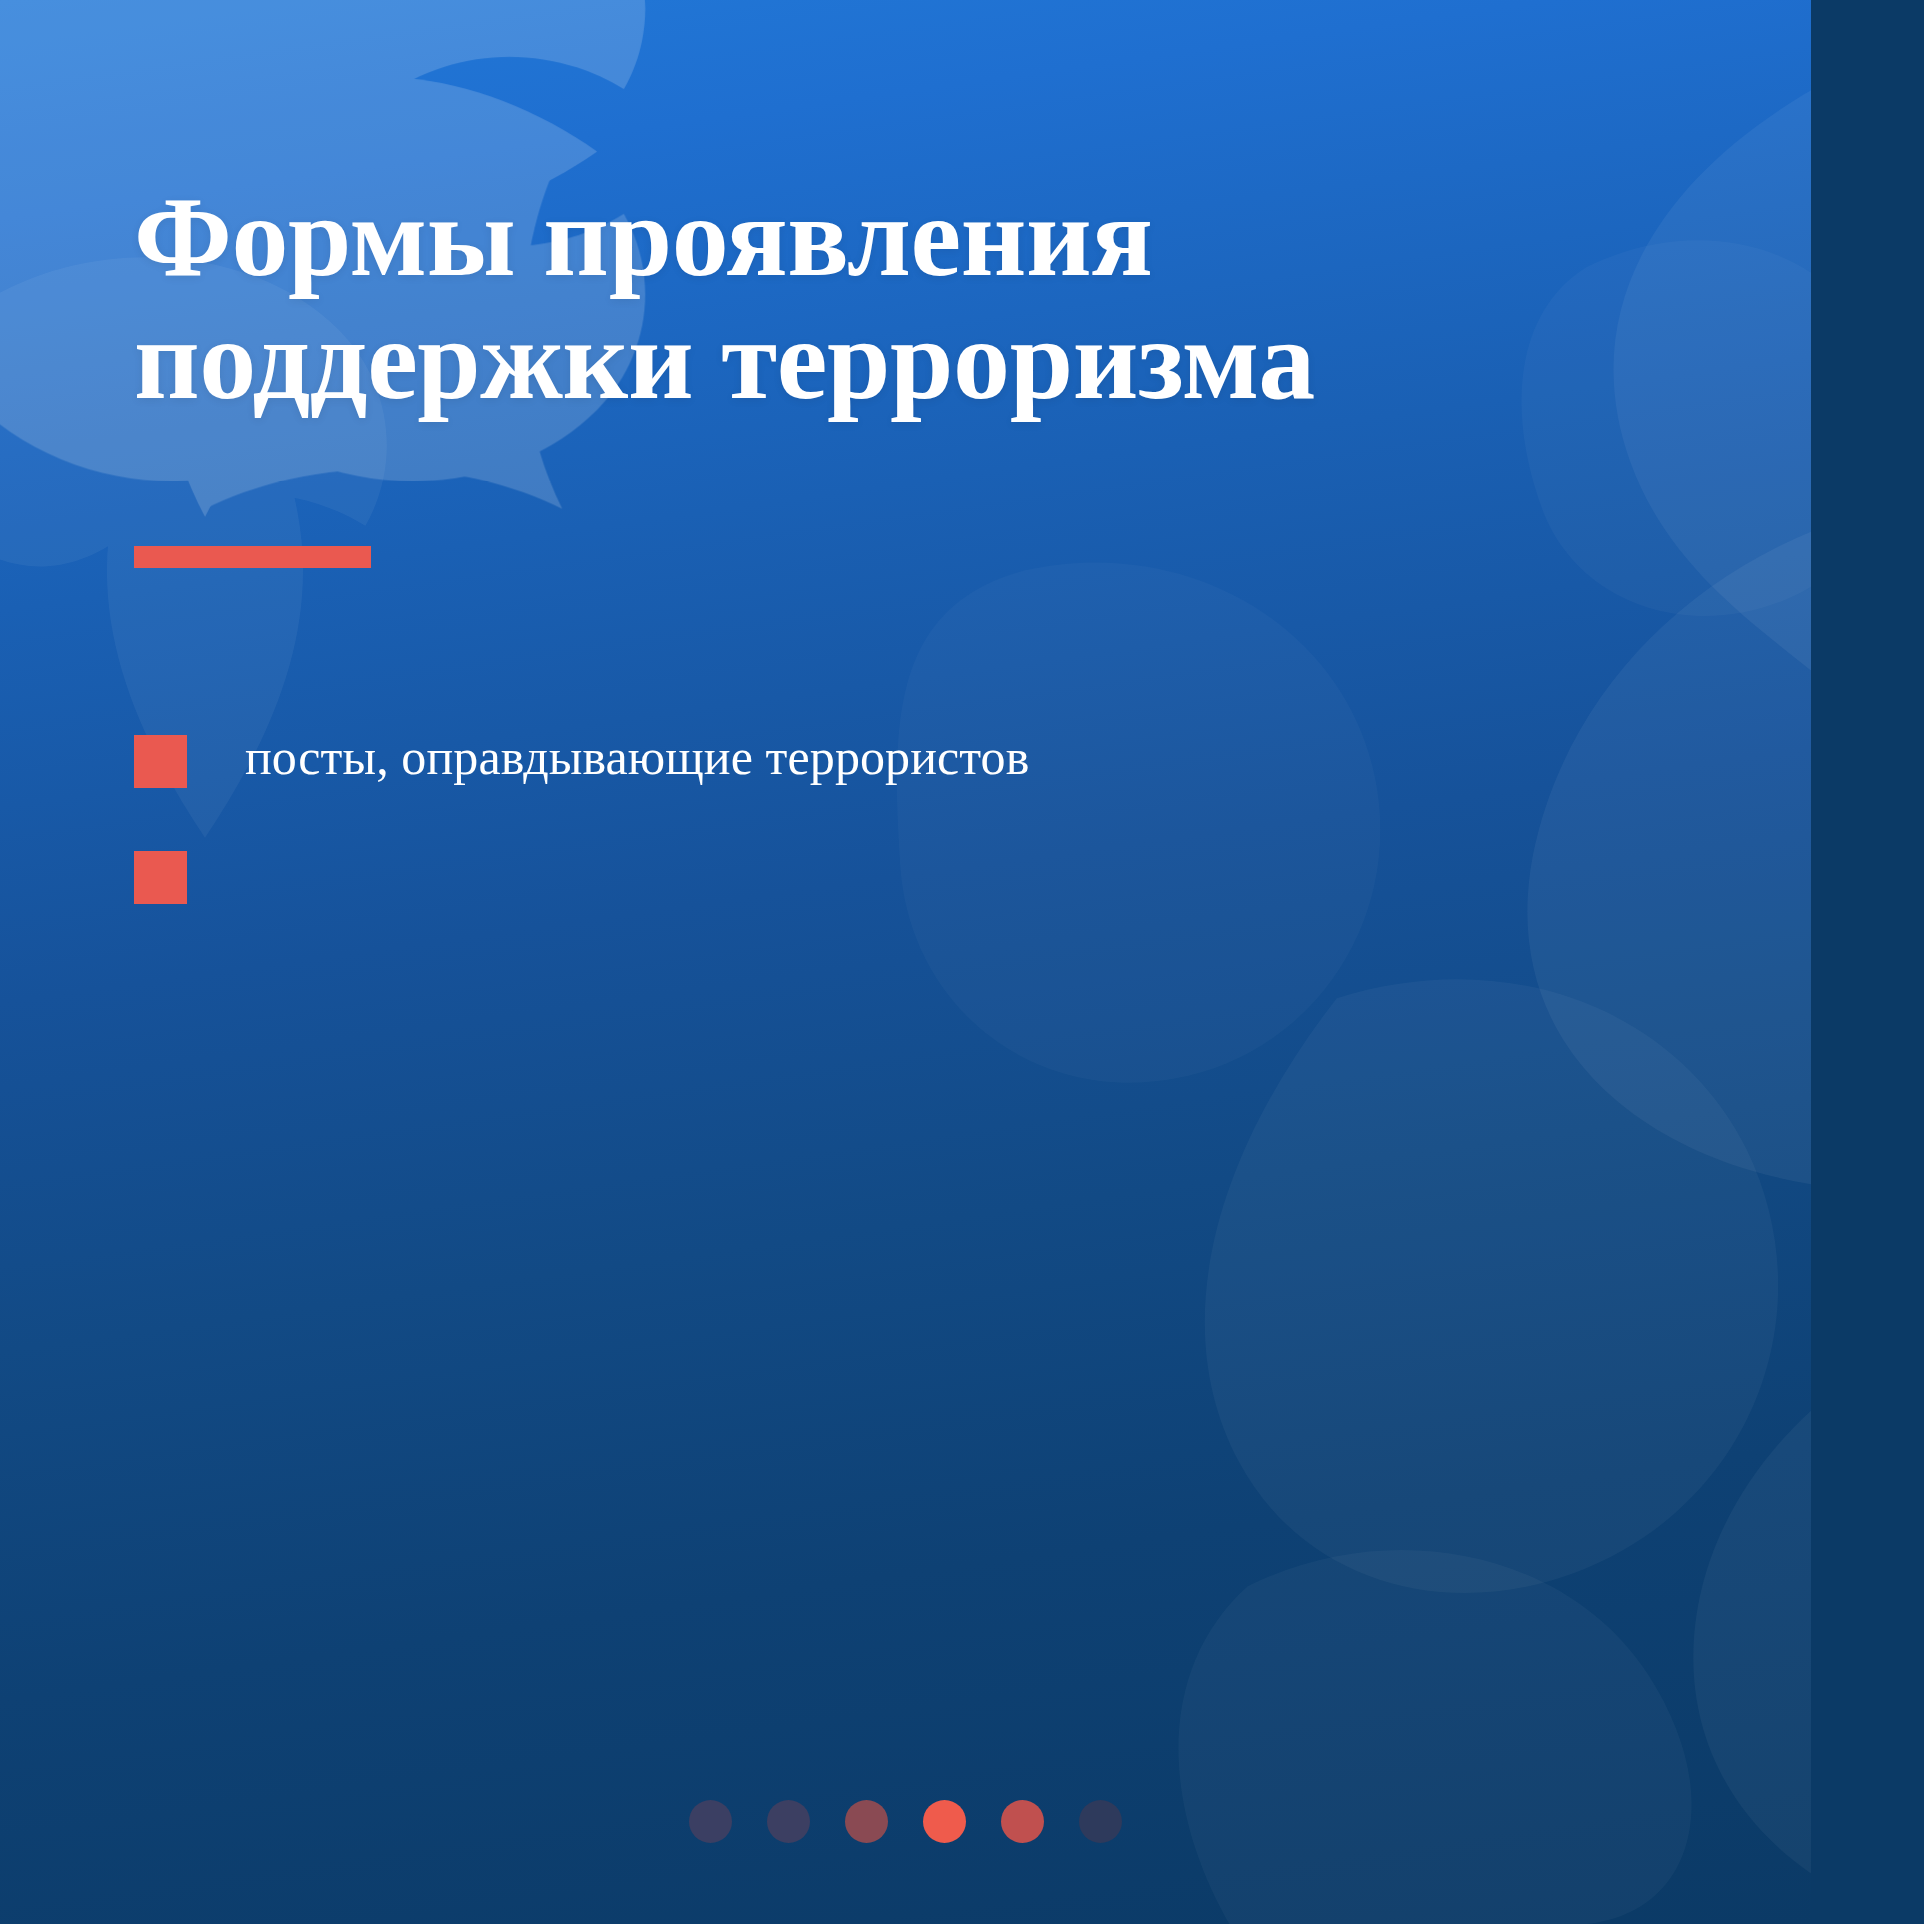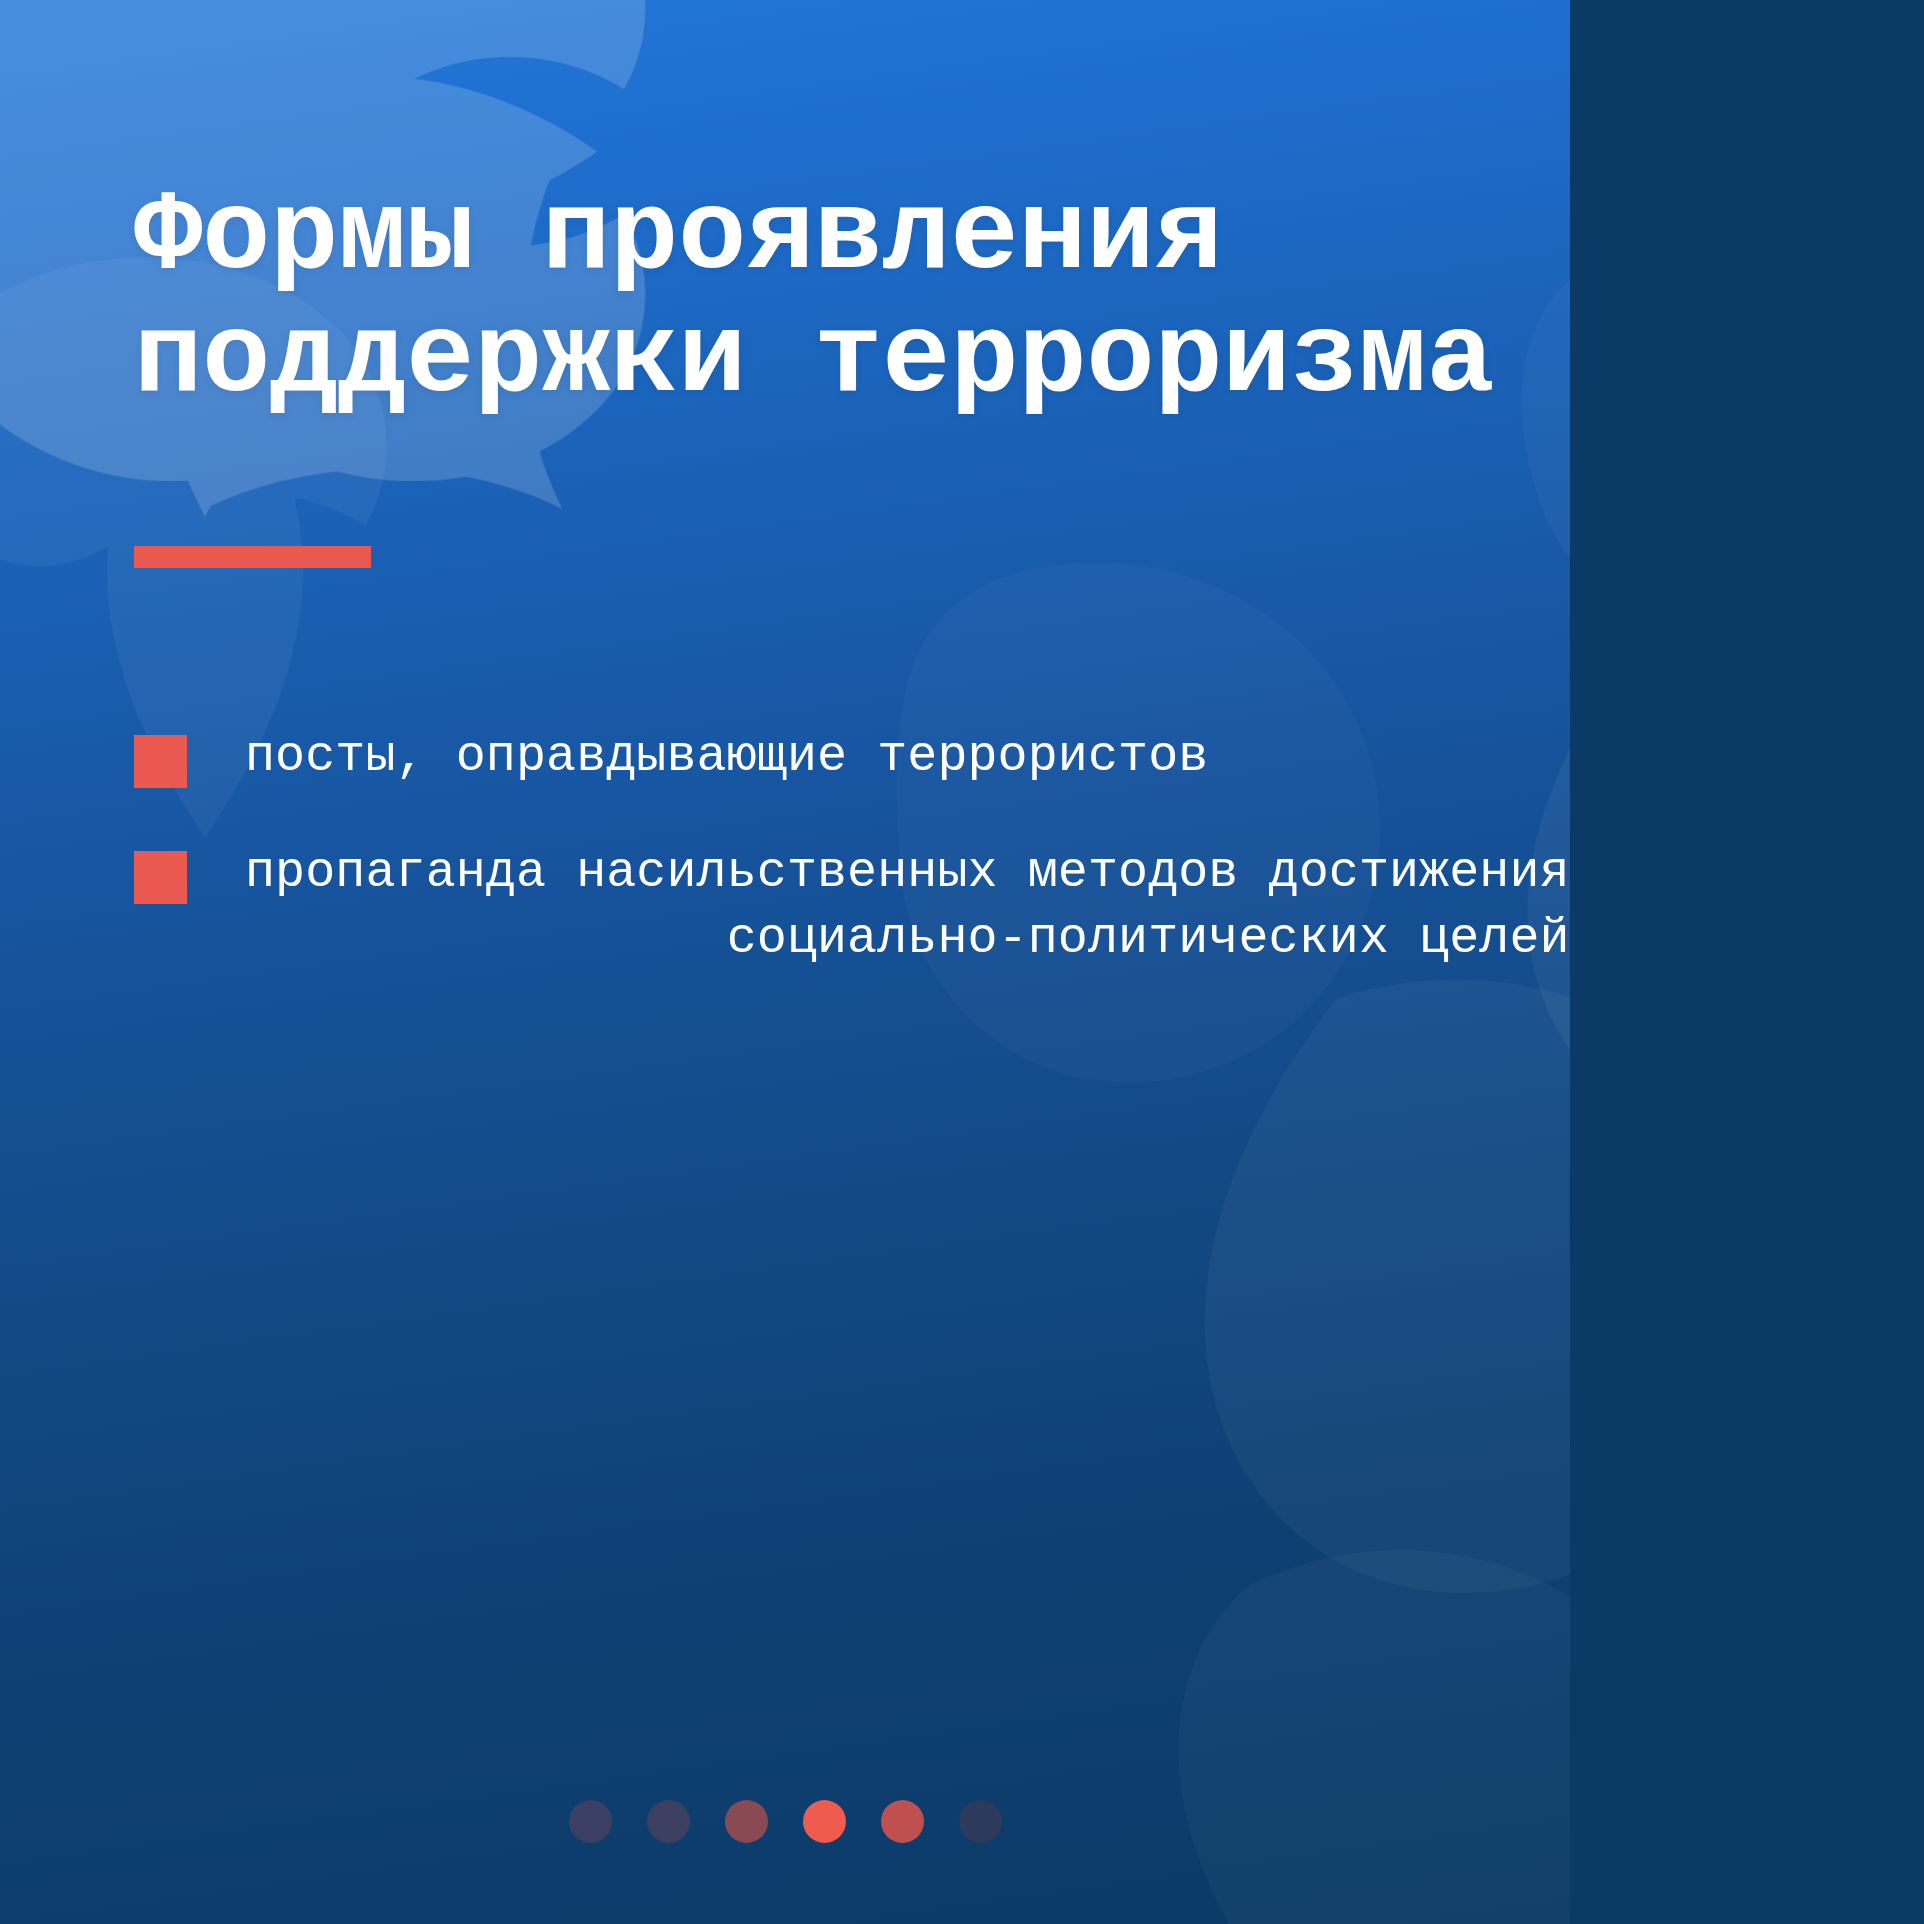--- a/index.html
+++ b/index.html
@@ -4,24 +4,24 @@
 <title>Формы проявления поддержки терроризма</title>
 <style>
   html, body {
     margin: 0;
     padding: 0;
     background: #0b3a66;
   }
 
   .slide {
     position: relative;
-    width: 1570px;
+    width: 1811px;
     height: 1925px;
     overflow: hidden;
-    font-family: Liberation Mono, monospace;
+    font-family: Liberation Serif, serif;
     background: linear-gradient(172deg,
         #2279d8 0%,
         #1f6fd0 10%,
         #1a60b4 28%,
         #16529a 46%,
         #124a85 62%,
         #0e4174 78%,
         #0b3a66 100%);
   }
 
@@ -190,22 +190,20 @@
   </div>
   <div class="accent-bar" style="background: rgb(234, 89, 80);"></div>
 
   <ul class="bullet-list">
     <li class="bullet-item">
       <span class="bullet-marker" style="background: rgb(234, 89, 80);"></span>
       <span class="bullet-text">посты, оправдывающие террористов</span>
     </li>
     <li class="bullet-item">
       <span class="bullet-marker" style="background: rgb(234, 89, 80);"></span>
-      <span class="bullet-text">пропаганда насильственных методов достижения
-социально-политических целей</span>
     </li>
   </ul>
 
   <div class="pagination">
     <span class="dot" style="background: rgb(59, 63, 99);"></span>
     <span class="dot" style="background: rgb(60, 63, 98);"></span>
     <span class="dot" style="background: rgb(138, 74, 83);"></span>
     <span class="dot" style="background: rgb(239, 91, 76);"></span>
     <span class="dot" style="background: rgb(192, 80, 79);"></span>
     <span class="dot" style="background: rgb(46, 58, 92);"></span>

